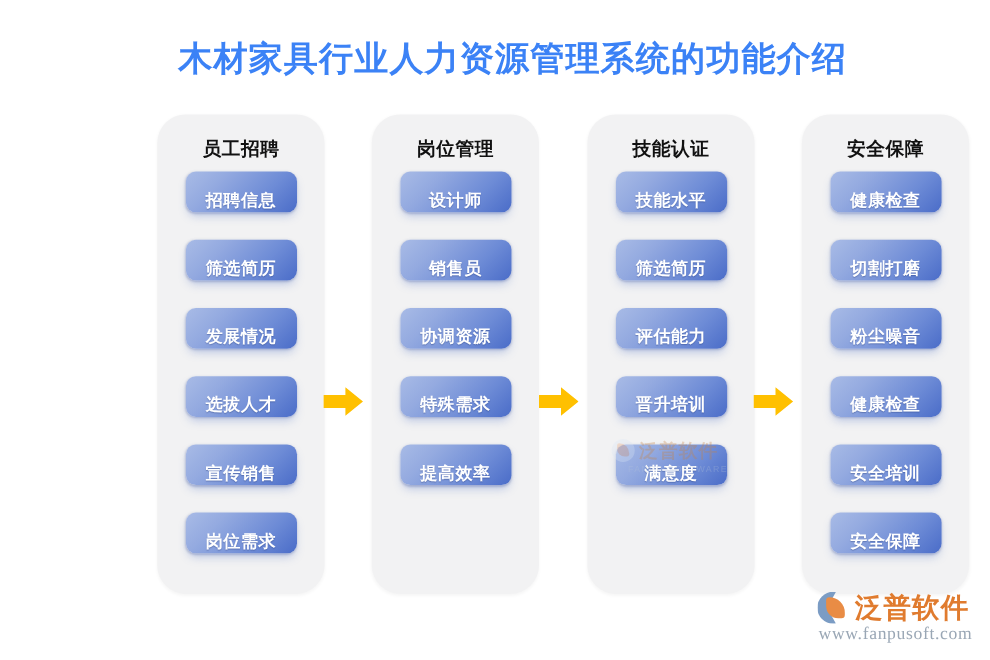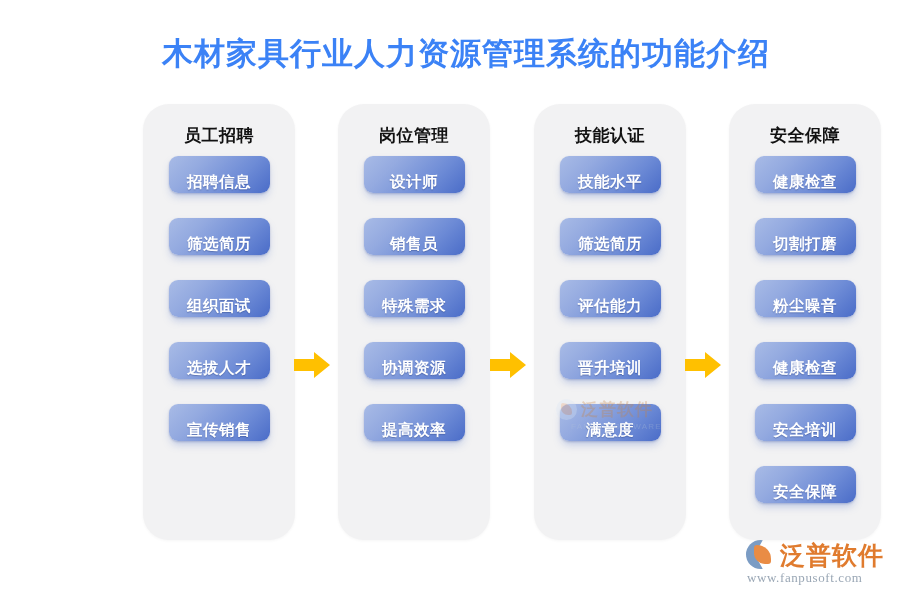--- a/index.html
+++ b/index.html
@@ -197,21 +197,21 @@
   .logo-cn {
     font-size: 25px;
     font-weight: 700;
     color: #e07b2e;
     letter-spacing: 1px;
     line-height: 28px;
     white-space: nowrap;
   }
   .logo-url {
     font-family: "Liberation Serif", "DejaVu Serif", serif;
-    font-size: 13px;
+    font-size: 16px;
     color: #9aa7b5;
     letter-spacing: 0.6px;
     margin-top: 1px;
     margin-left: 1px;
     white-space: nowrap;
   }
 </style>
 </head>
 <body>
 
@@ -222,45 +222,48 @@
   <div class="column col-0">
     <div class="column-title">员工招聘</div>
     <div class="pill-list">
       <div class="pill">
           <span class="pill-label">招聘信息</span>
         </div>
       <div class="pill">
           <span class="pill-label">筛选简历</span>
         </div>
       <div class="pill">
-          <span class="pill-label">组织面试</span>
+          <span class="pill-label">发展情况</span>
         </div>
       <div class="pill">
           <span class="pill-label">选拔人才</span>
         </div>
       <div class="pill">
           <span class="pill-label">宣传销售</span>
+        </div>
+      <div class="pill">
+          <span class="pill-label">岗位需求</span>
         </div>
     </div>
   </div>
 
   <div class="column col-1">
     <div class="column-title">岗位管理</div>
     <div class="pill-list">
       <div class="pill">
           <span class="pill-label">设计师</span>
         </div>
       <div class="pill">
           <span class="pill-label">销售员</span>
         </div>
       <div class="pill">
+          <span class="pill-label">协调资源</span>
+        </div>
+      <div class="pill">
           <span class="pill-label">特殊需求</span>
-        </div>
-      <div class="pill">
-          <span class="pill-label">协调资源</span>
         </div>
       <div class="pill">
           <span class="pill-label">提高效率</span>
         </div>
     </div>
   </div>
 
   <div class="column col-2">
     <div class="column-title">技能认证</div>
     <div class="pill-list">

